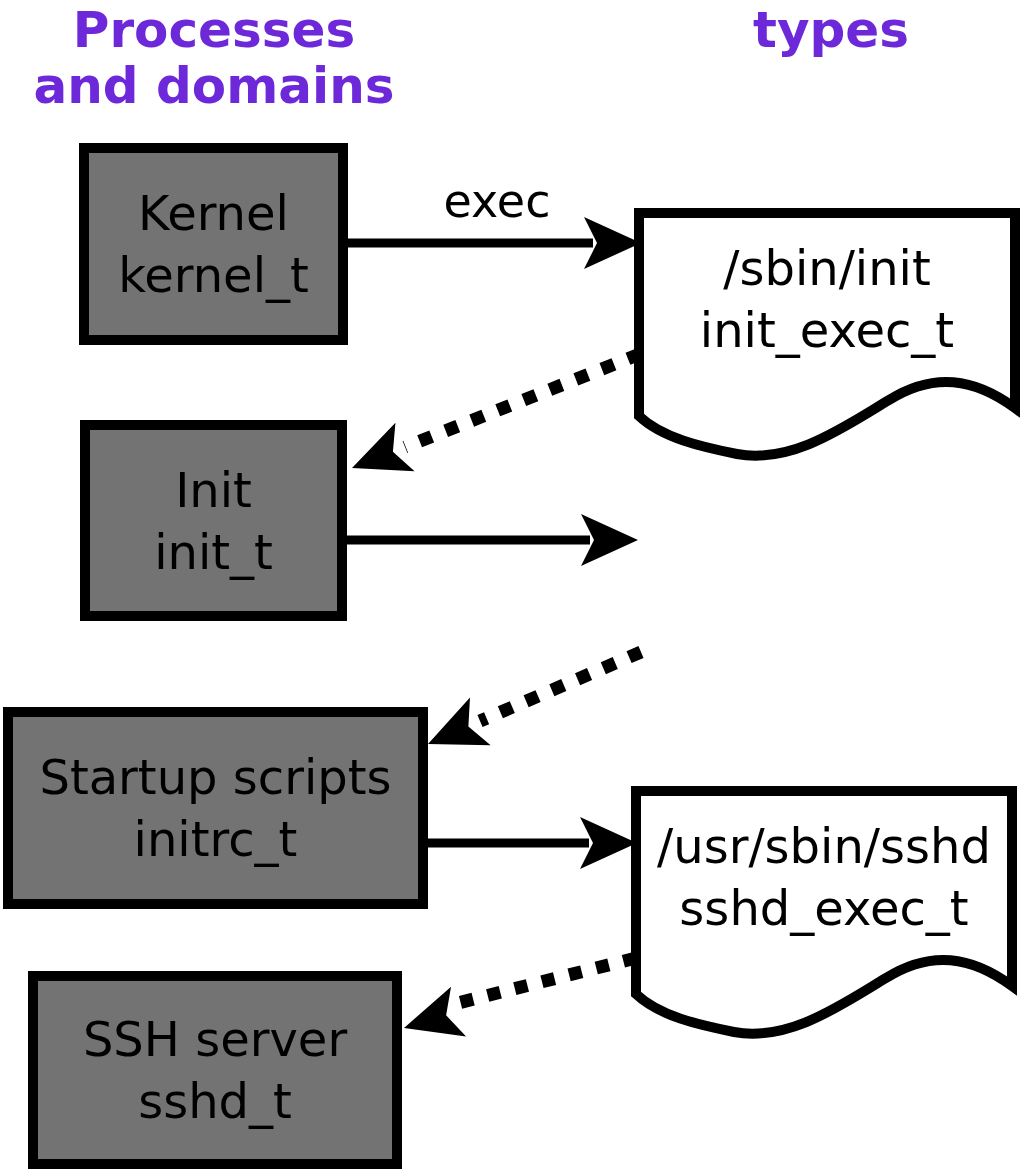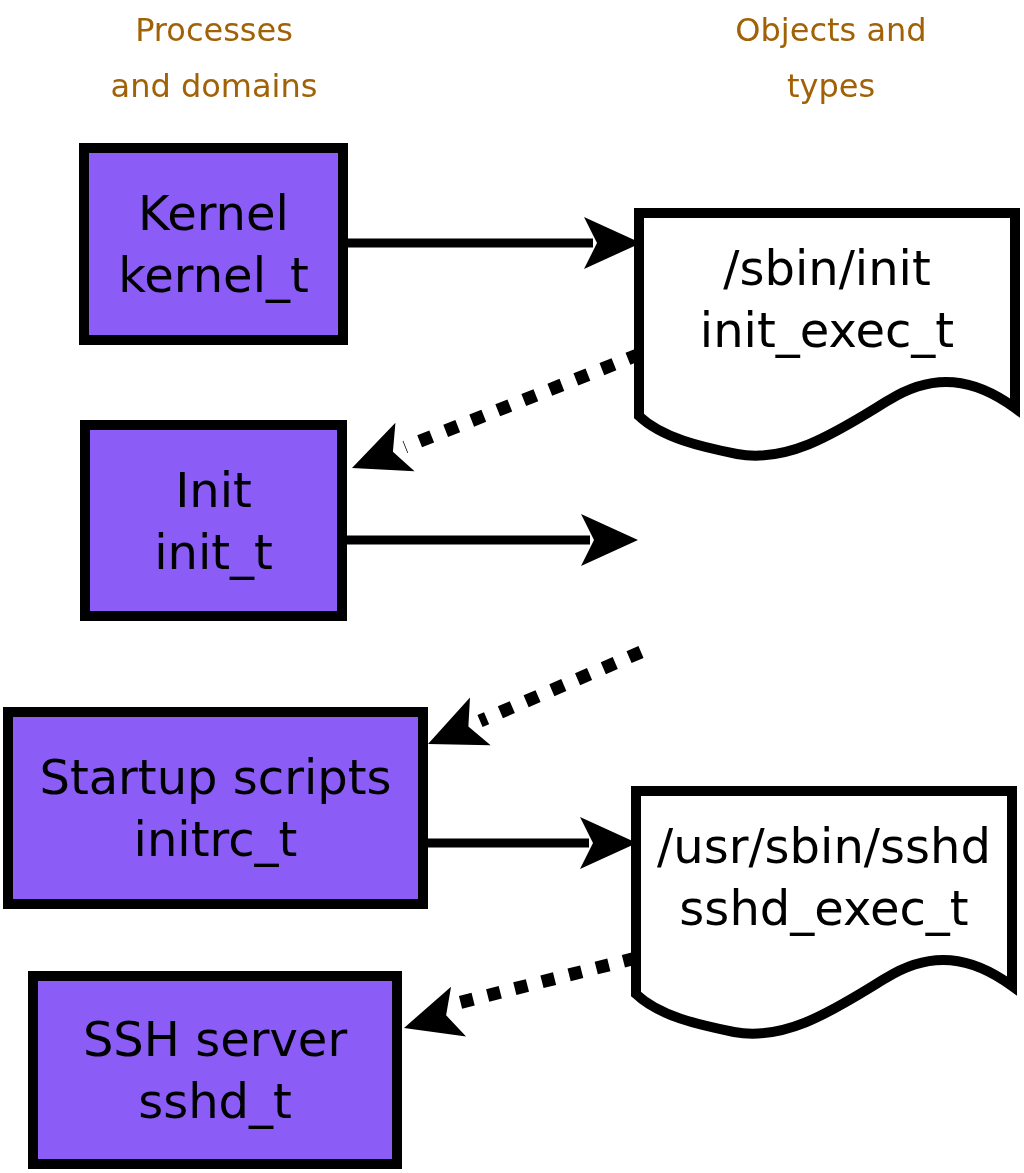--- a/index.html
+++ b/index.html
@@ -12,33 +12,33 @@
     width: 1024px;
     height: 1173px;
     background: #ffffff;
     font-family: "DejaVu Sans", sans-serif;
     color: #000000;
     overflow: hidden;
   }
   .col-header {
     position: absolute;
     text-align: center;
-    font-weight: normal;
-    font-size: 32px;
+    font-weight: bold;
+    font-size: 50px;
     line-height: 56px;
-    color: #a16207;
+    color: #6d28d9;
   }
   .col-header.left  { left: 0px;   top: 2px; width: 428px; }
   .col-header.right { left: 638px; top: 2px; width: 386px; }
 
   .process-box {
     position: absolute;
     box-sizing: border-box;
     border: 10px solid #000000;
-    background: #8b5cf6;
+    background: #737373;
     display: flex;
     flex-direction: column;
     justify-content: center;
     align-items: center;
     text-align: center;
     font-size: 48px;
     line-height: 62px;
   }
   .process-box.p0 { left: 79px; top: 143px; width: 269px; height: 202px; }
   .process-box.p1 { left: 80px; top: 420px; width: 267px; height: 201px; }
@@ -87,21 +87,20 @@
 </head>
 <body>
 
 <div class="canvas">
 
   <div class="col-header left">
     <div>Processes</div>
     <div>and domains</div>
   </div>
   <div class="col-header right">
-    <div>Objects and</div>
     <div>types</div>
   </div>
 
   <div class="process-box p0">
     <div>Kernel</div>
     <div>kernel_t</div>
   </div>
   <div class="process-box p1">
     <div>Init</div>
     <div>init_t</div>
@@ -127,20 +126,21 @@
   <div class="doc-node d2">
     <svg width="386" height="258" viewBox="0 0 386 258">
       <path d="M 5 5 H 381 V 200 C 340 170 300 164 255 192 C 210 219 158 256 103 246 C 68 239 28 230 5 208 Z" fill="#ffffff" stroke="#000000" stroke-width="10"></path>
     </svg>
     <div class="doc-text">
       <div>/usr/sbin/sshd</div>
       <div>sshd_exec_t</div>
     </div>
   </div>
 
+  <div class="exec-label">exec</div>
 
   <svg class="arrows" width="1024" height="1173" viewBox="0 0 1024 1173">
 
     <g>
       <line class="solid" x1="348" y1="243" x2="593" y2="243"></line>
       <polygon class="head" points="0,0 -57,-26 -44,0 -57,26" transform="translate(641,243)"></polygon>
     </g>
     <g>
       <line class="solid" x1="347" y1="540" x2="590" y2="540"></line>
       <polygon class="head" points="0,0 -57,-26 -44,0 -57,26" transform="translate(638,540)"></polygon>

